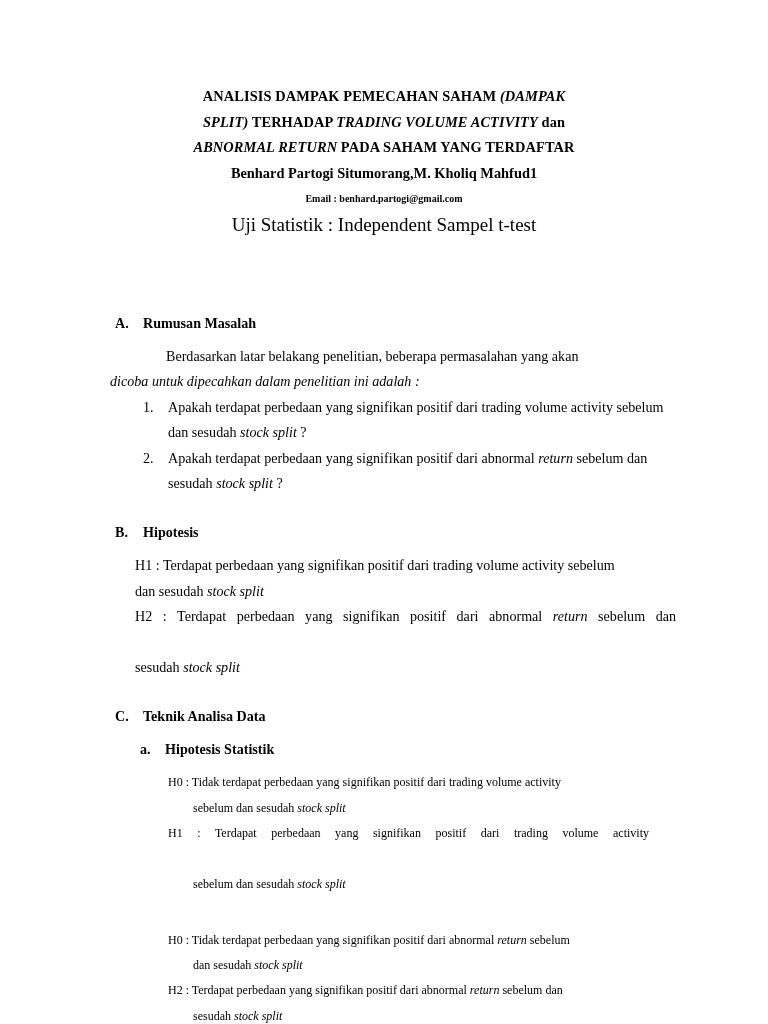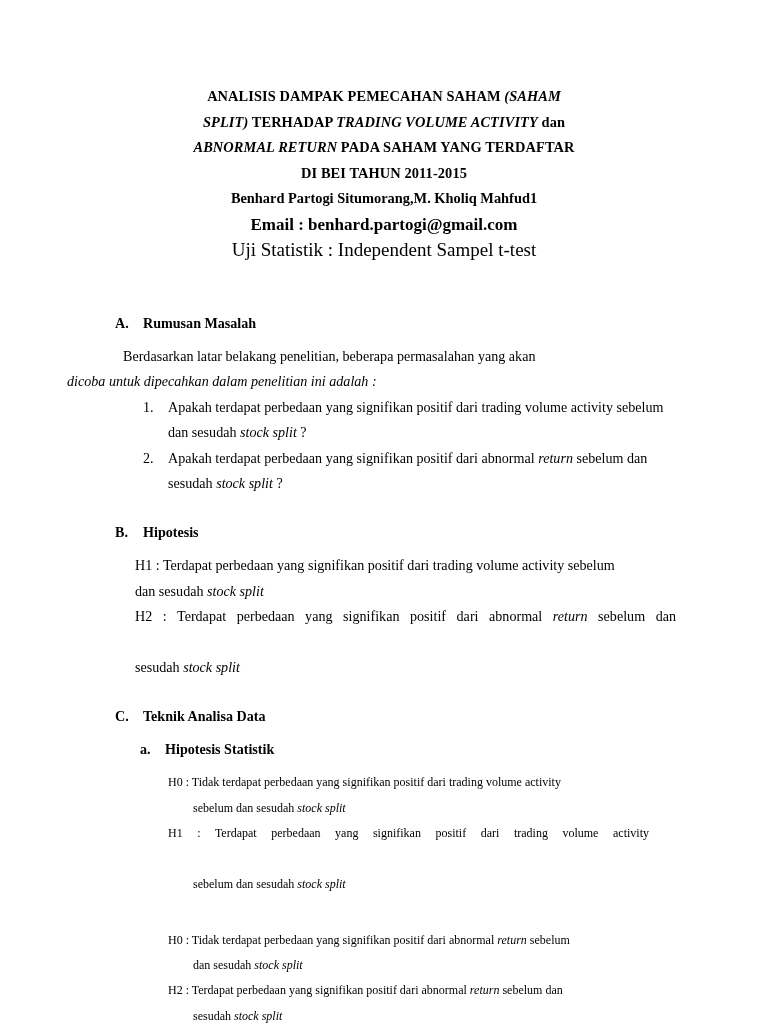--- a/index.html
+++ b/index.html
@@ -41,21 +41,21 @@
     white-space: nowrap;
   }
   .title-line i { font-style: italic; }
   .author-line {
     font-size: 14.4px;
     font-weight: bold;
     line-height: 25.5px;
     white-space: nowrap;
   }
   .email-line {
-    font-size: 17px;
+    font-size: 10px;
     font-weight: bold;
     line-height: 25.5px;
     white-space: nowrap;
   }
   .subtitle-line {
     font-size: 19px;
     font-weight: normal;
     line-height: 25.5px;
     white-space: nowrap;
   }
@@ -96,21 +96,21 @@
   .sub-head .marker {
     position: absolute;
     left: 140px;
     top: 0;
     font-weight: bold;
   }
 
   
   .para {
     margin: 0;
-    padding-left: 67px;
+    padding-left: 110px;
     padding-right: 92px;
     font-size: 14.1px;
     line-height: 25.4px;
     text-align: left;
     text-indent: 56px;
   }
   .para.no-indent { text-indent: 0; font-style: italic; }
 
   
   .num-item {
@@ -176,32 +176,31 @@
   .gap-lg { height: 30px; }
 </style>
 </head>
 <body>
 
 <div class="page">
 
   <div class="title-block">
 
     <div class="title-line">
-      <span>ANALISIS DAMPAK PEMECAHAN SAHAM </span><i>(SAHAM</i>
+      <span>ANALISIS DAMPAK PEMECAHAN SAHAM </span><i>(DAMPAK</i>
     </div>
 
     <div class="title-line">
       <i>SPLIT)</i><span> TERHADAP </span><i>TRADING VOLUME ACTIVITY</i><span> dan</span>
     </div>
 
     <div class="title-line">
       <i>ABNORMAL RETURN</i><span> PADA SAHAM YANG TERDAFTAR</span>
     </div>
 
-    <div class="title-line">DI BEI TAHUN 2011-2015</div>
 
     <div class="author-line">Benhard Partogi Situmorang,M. Kholiq Mahfud1</div>
 
     <div class="email-line">Email : benhard.partogi@gmail.com</div>
 
     <div class="subtitle-line">Uji Statistik : Independent Sampel t-test</div>
   </div>
 
   <div class="body-area">
 

